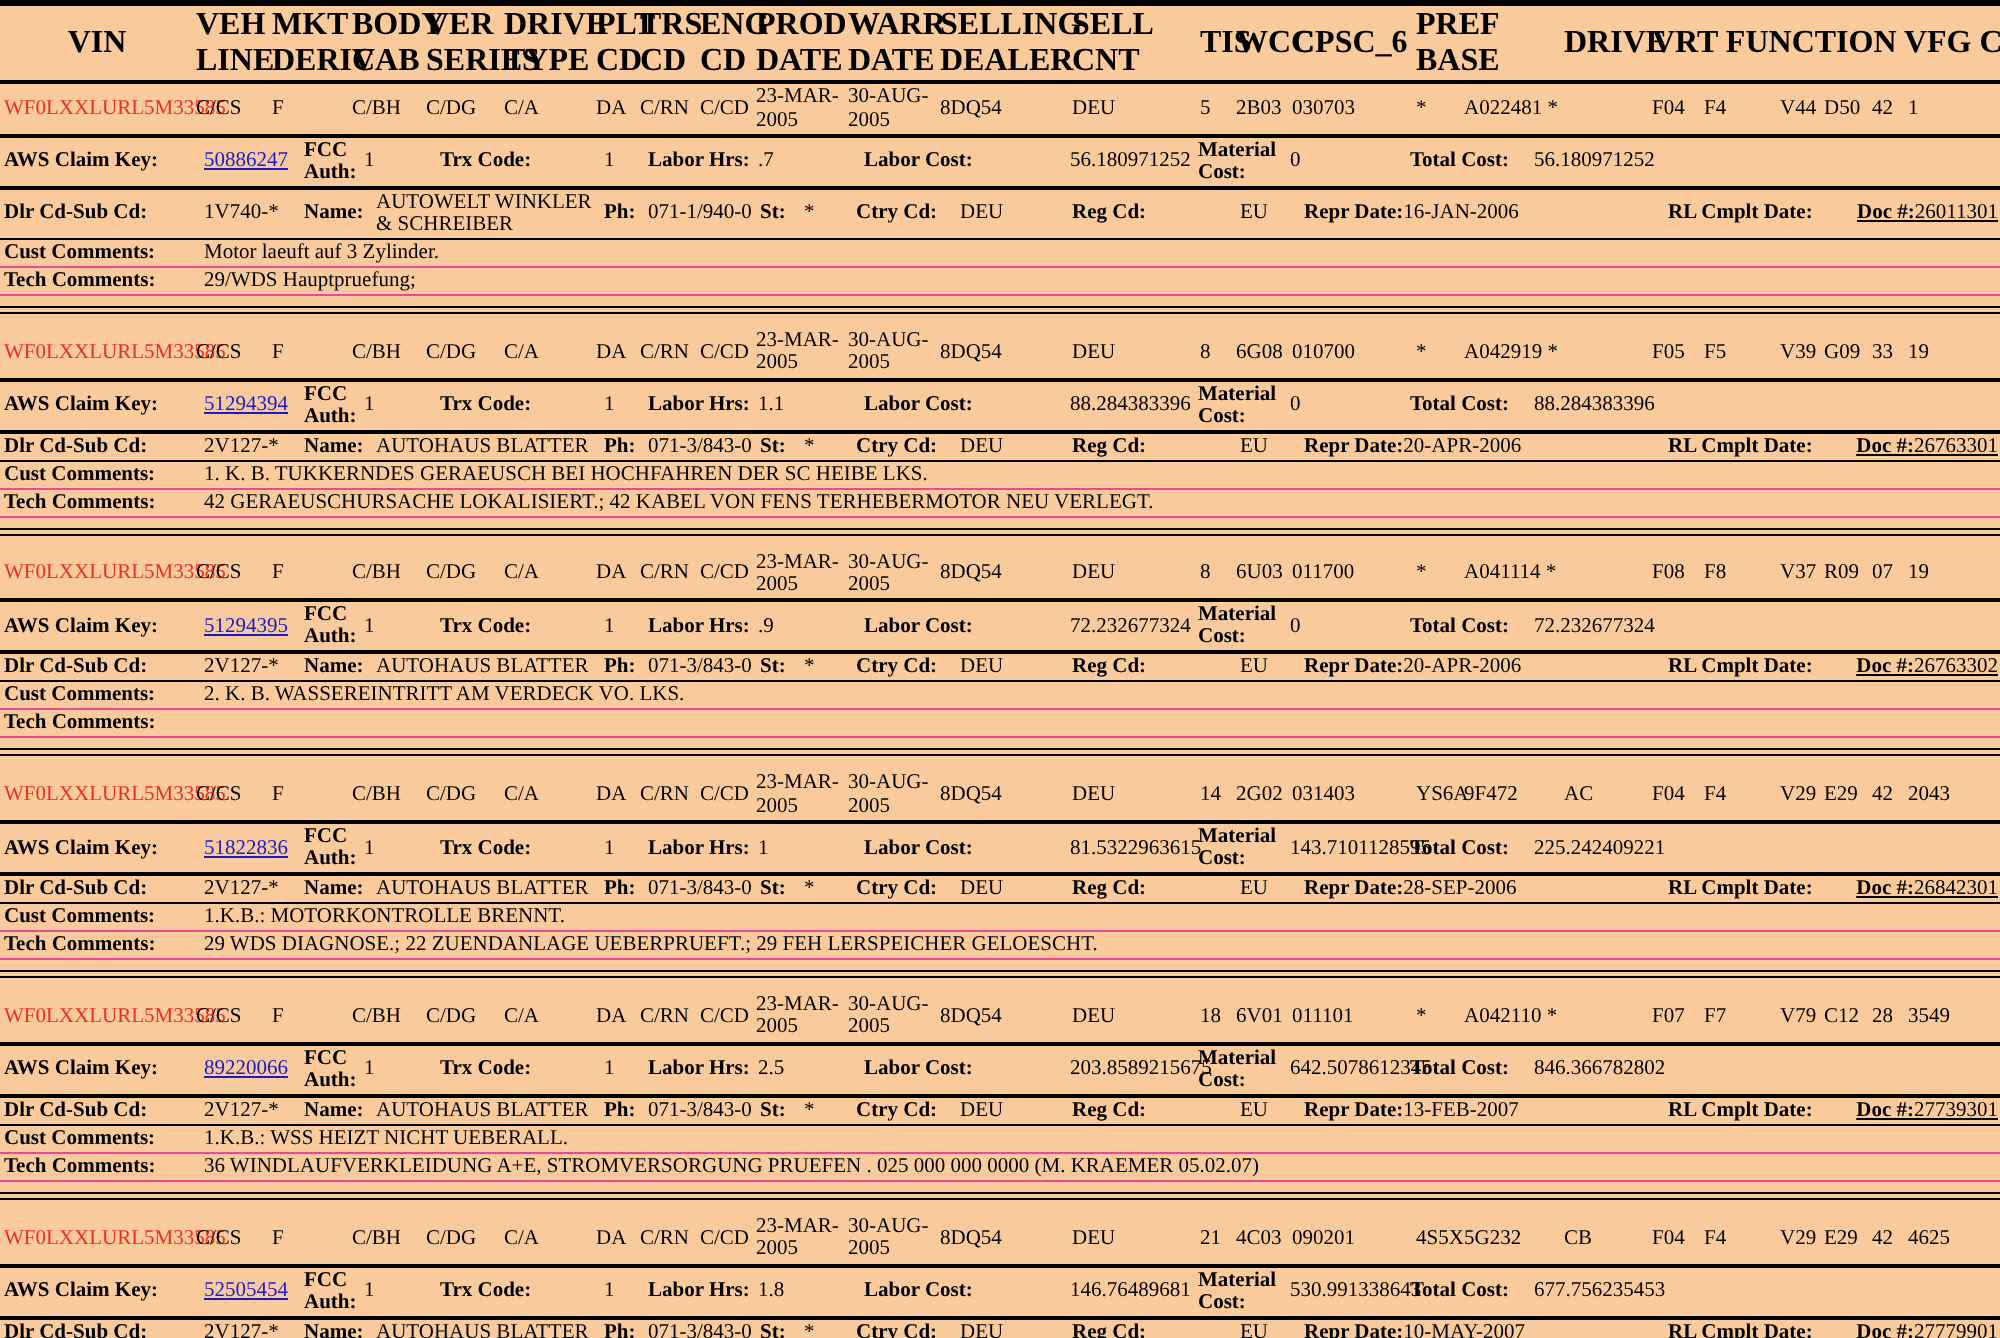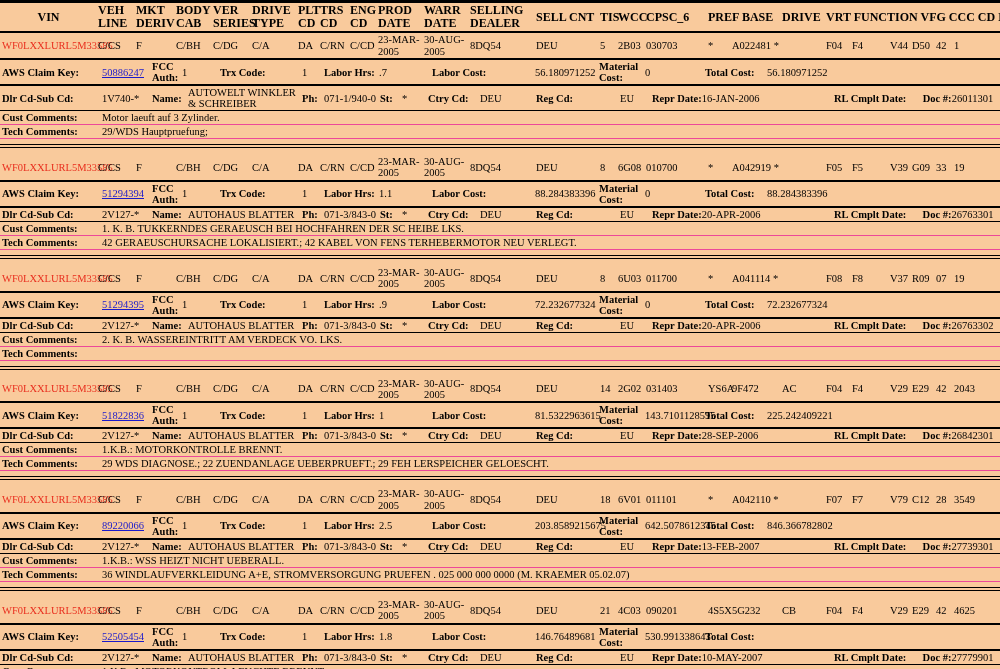--- a/index.html
+++ b/index.html
@@ -11,21 +11,21 @@
   }
   #report { width: 1000px; border-top: 3px solid #000; }
 
   
   .hdr-row {
     display: grid;
     grid-template-columns: 96px 38px 40px 37px 39px 46px 22px 30px 28px 46px 46px 66px 64px 18px 28px 62px 74px 44px 1fr;
     align-items: center;
     min-height: 25px;
     border-bottom: 2px solid #000;
-    font-weight: bold; font-size: 12px; line-height: 1.1;
+    font-weight: bold; font-size: 16px; line-height: 1.1;
   }
   .hdr-row > div { padding: 1px 1px 1px 2px; }
   .hdr-vin { text-align: center; }
   .hdr-last { text-align: left; white-space: nowrap; }
 
   
   .vin-row {
     display: grid;
     grid-template-columns: 96px 38px 40px 37px 39px 46px 22px 30px 28px 46px 46px 66px 64px 18px 28px 62px 24px 50px 44px 26px 38px 22px 24px 18px 48px;
     align-items: center;
@@ -53,21 +53,21 @@
   
   .dealer-row {
     display: grid;
     grid-template-columns: 100px 50px 36px 114px 22px 56px 22px 26px 52px 56px 84px 32px 182px 83px 1fr;
     align-items: center;
     min-height: 14px;
     border-bottom: 1px solid #000;
     line-height: 1.05;
   }
   .dealer-row > div { padding: 1px 1px 1px 2px; }
-  .doc-cell { text-align: center; padding-right: 3px; white-space: nowrap; }
+  .doc-cell { text-align: right; padding-right: 3px; white-space: nowrap; text-decoration: underline; }
 
   
   .comment-row {
     display: grid;
     grid-template-columns: 100px 1fr;
     align-items: center;
     min-height: 13px;
     border-bottom: 1px solid #ec4899;
     line-height: 1.05;
   }
@@ -551,20 +551,21 @@
       <div class="lbl">Trx Code:</div>
       <div>1</div>
       <div class="lbl">Labor Hrs:</div>
       <div>1.8</div>
       <div class="lbl">Labor Cost:</div>
       <div></div>
       <div>146.76489681</div>
       <div class="lbl">Material Cost:</div>
       <div>530.991338643</div>
       <div class="lbl">Total Cost:</div>
+      <div>677.756235453</div>
     </div>
 
     <div class="dealer-row">
       <div class="lbl">Dlr Cd-Sub Cd:</div>
       <div>2V127-*</div>
       <div class="lbl">Name:</div>
       <div>AUTOHAUS BLATTER</div>
       <div class="lbl">Ph:</div>
       <div>071-3/843-0</div>
       <div class="lbl">St:</div>

